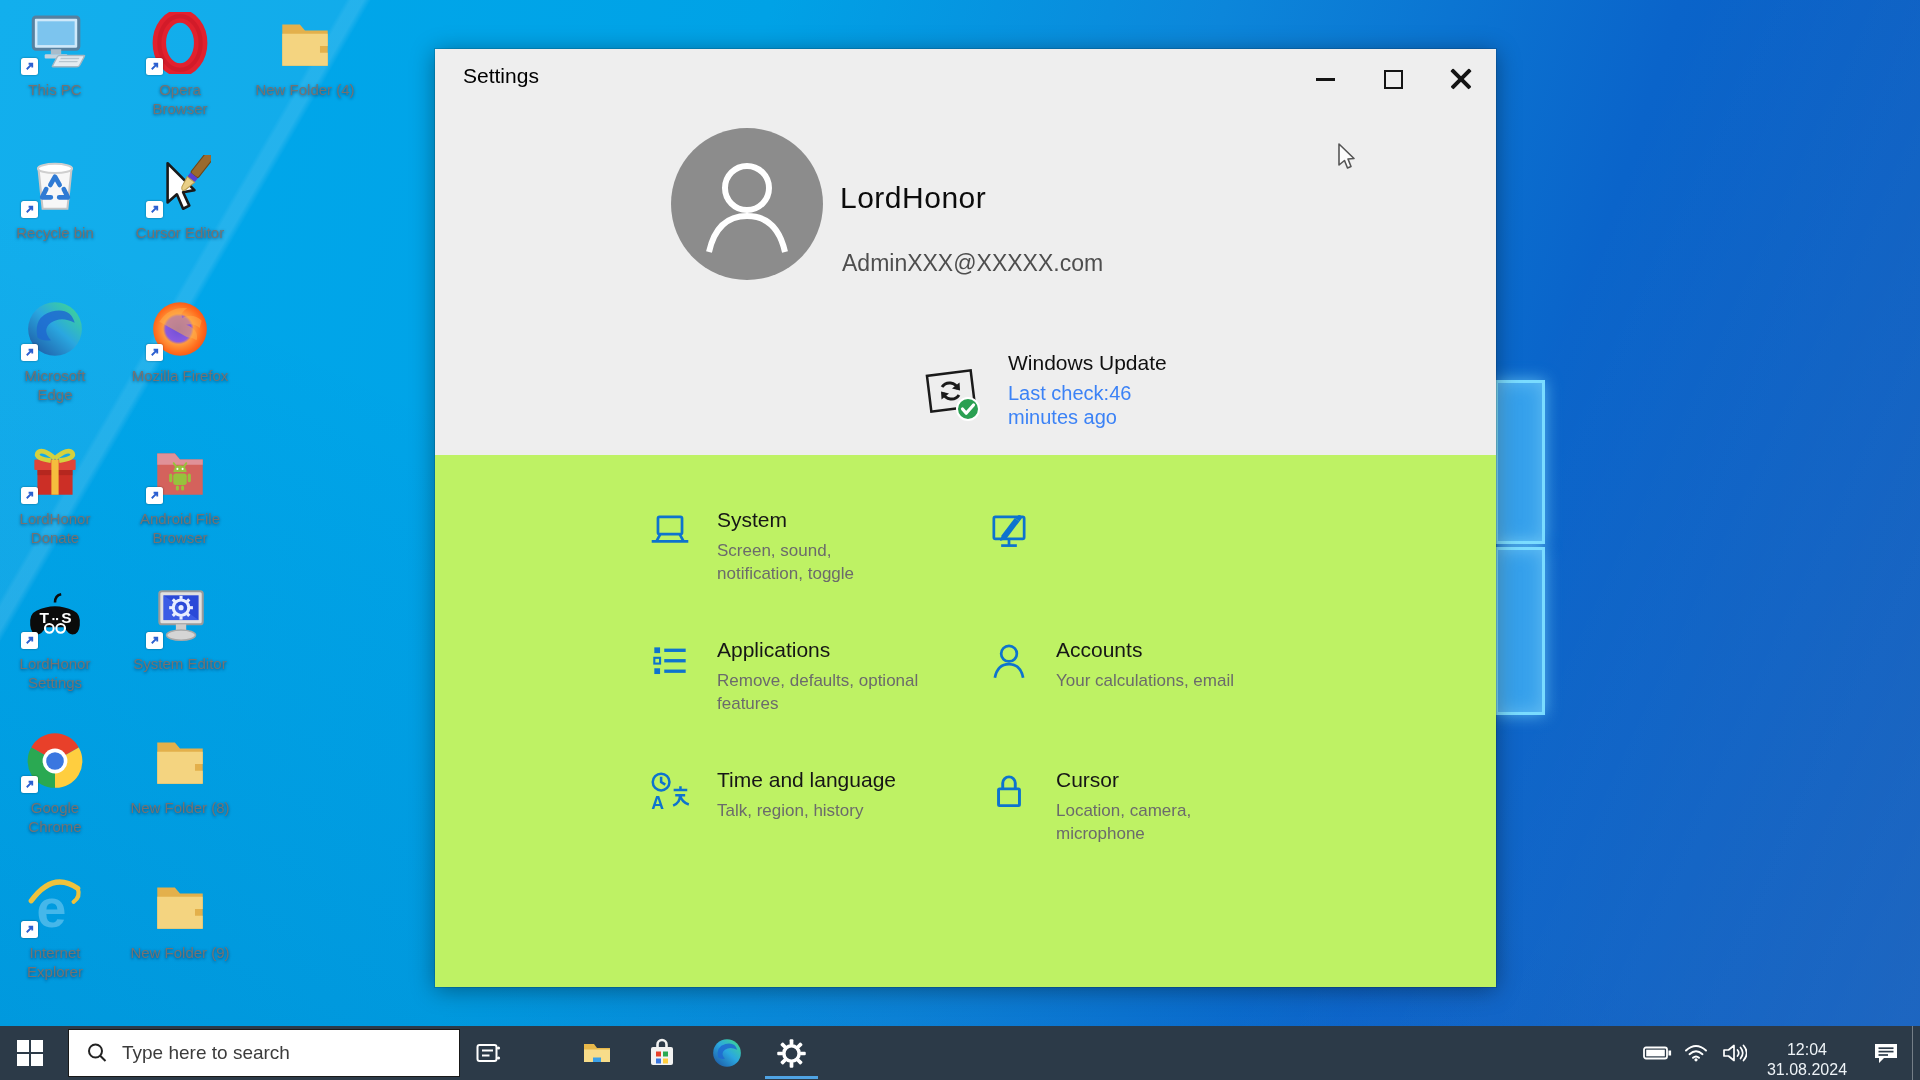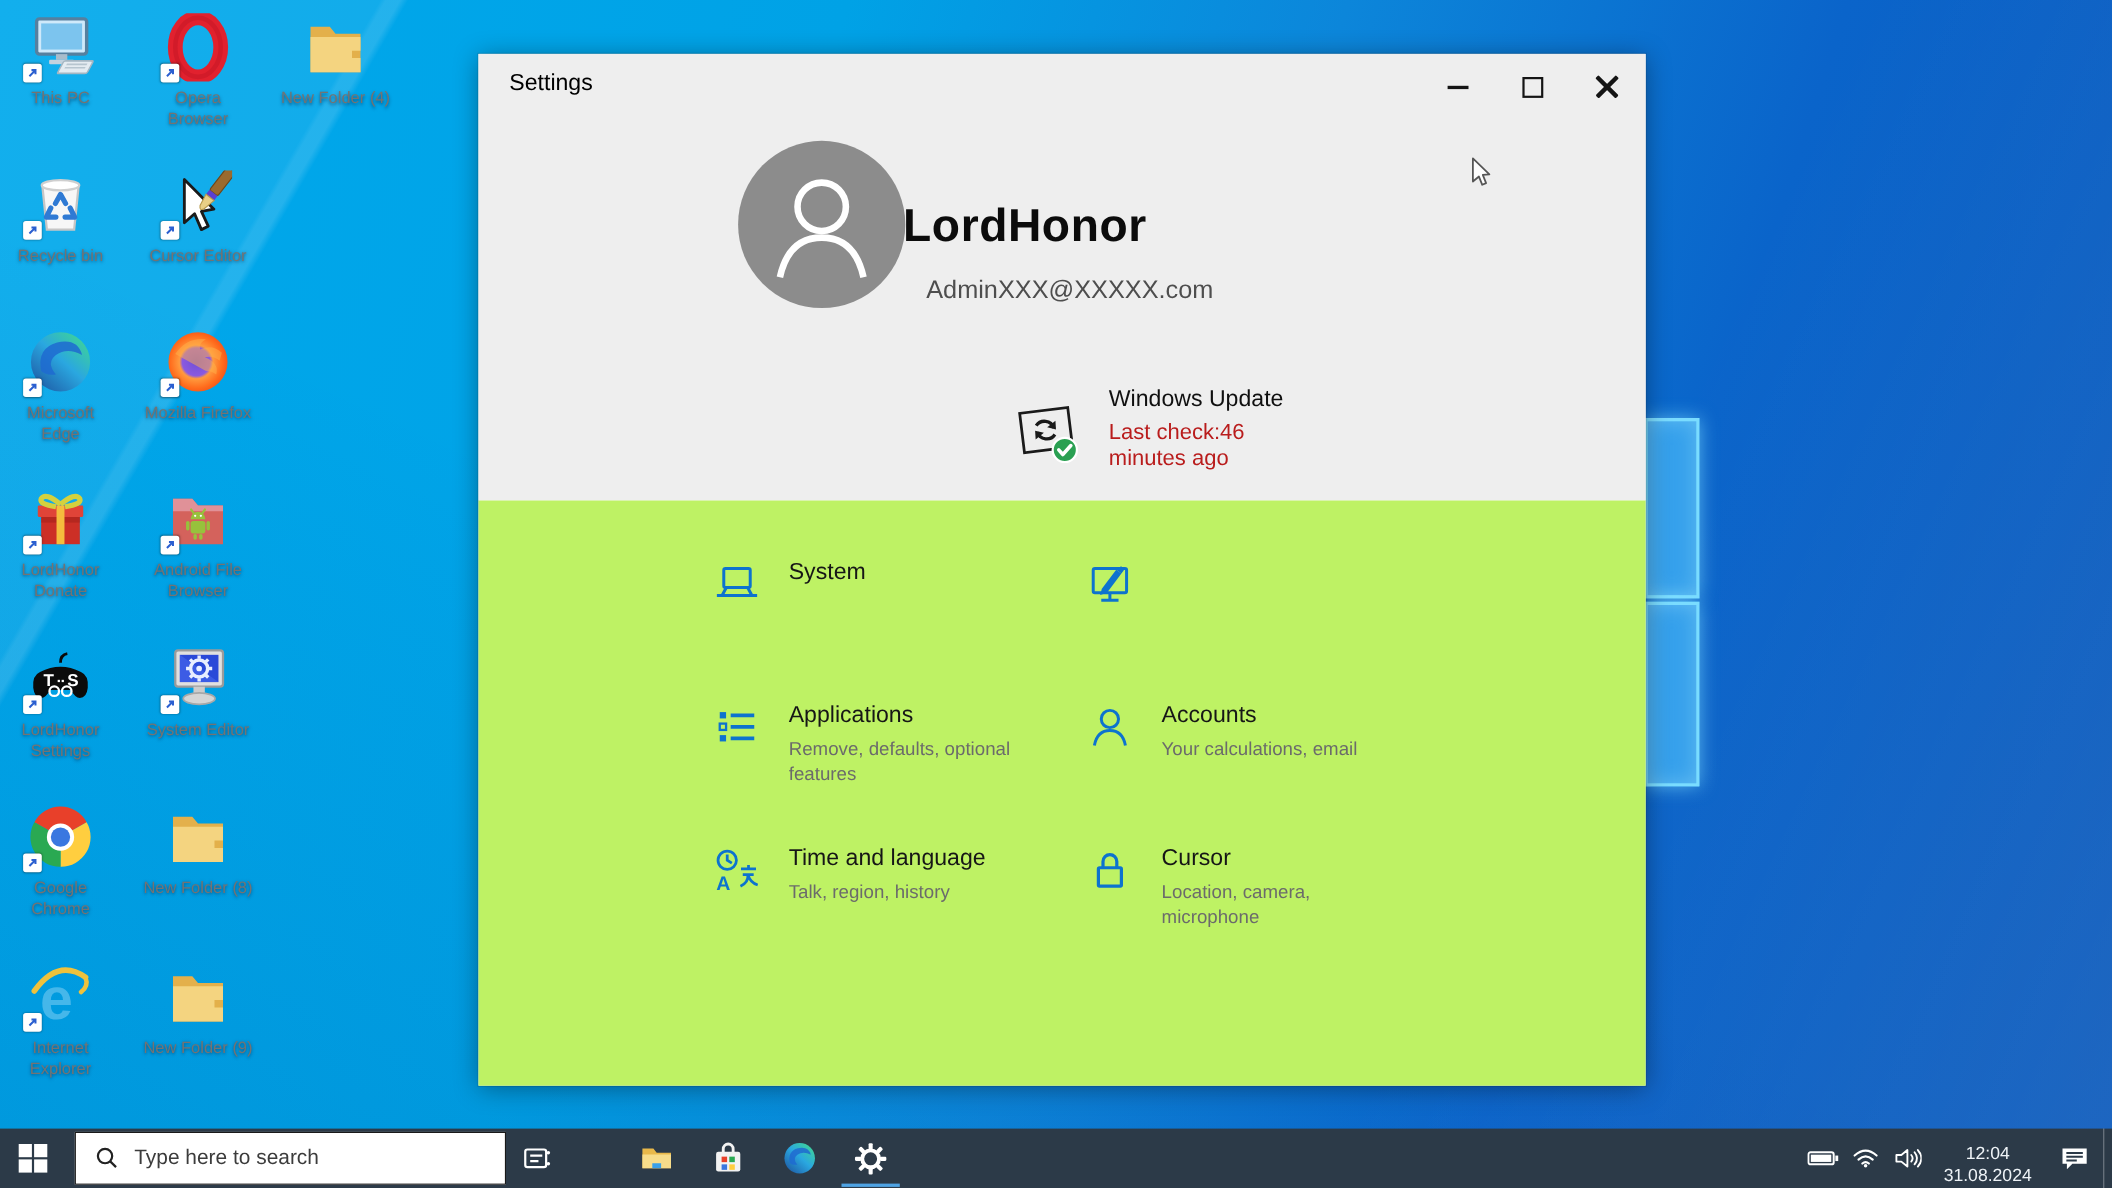--- a/index.html
+++ b/index.html
@@ -58,27 +58,27 @@
   .wc-close i, .wc-close i::after{
     content:"";display:block;width:26px;height:3.6px;background:#141414;border-radius:1px;
     transform:rotate(45deg);
   }
   .wc-close i::after{transform:rotate(-90deg);}
   .avatar{
     position:absolute;left:236px;top:79px;width:152px;height:152px;border-radius:50%;
     background:#8c8c8c;overflow:hidden;
   }
   .avatar svg{width:100%;height:100%;display:block;}
-  .user-name{position:absolute;left:386px;top:132px;font-size:42px;font-weight:bold;color:#0c0c0c;letter-spacing:.5px;}
+  .user-name{position:absolute;left:405px;top:132px;font-size:30px;font-weight:normal;color:#0c0c0c;letter-spacing:.5px;}
   .user-email{position:absolute;left:407px;top:201px;font-size:23px;color:#4e4e4e;}
   .update-block{position:absolute;left:486px;top:298px;width:300px;height:100px;}
   .update-icon{position:absolute;left:0;top:16px;width:68px;height:62px;}
   .update-icon svg{width:100%;height:100%;display:block;}
   .update-title{position:absolute;left:87px;top:4px;font-size:21px;color:#101010;}
-  .update-status{position:absolute;left:87px;top:34px;width:162px;font-size:20px;line-height:24px;color:#b91c1c;}
+  .update-status{position:absolute;left:87px;top:34px;width:162px;font-size:20px;line-height:24px;color:#3b82f6;}
 
   .win-content{position:absolute;left:0;top:406px;right:0;bottom:0;background:#bef264;}
   .cat{position:absolute;display:flex;gap:24px;cursor:default;}
   .cat-icon{width:46px;height:46px;flex:none;margin-top:2px;}
   .cat-icon svg{width:100%;height:100%;display:block;}
   .cat-title{font-size:21px;color:#161616;margin:1px 0 7px;}
   .cat-sub{font-size:17px;line-height:23px;color:#6b6b6b;max-width:205px;}
   .cat-c1{left:212px;} .cat-c2{left:551px;}
   .cat-r1{top:52px;} .cat-r2{top:182px;} .cat-r3{top:312px;} .cat-r4{top:442px;}
 
@@ -462,20 +462,21 @@
     <div class="cat cat-c1 cat-r1">
       <div class="cat-icon">
         <svg viewBox="0 0 44 44" fill="none" stroke="#0d73ce" stroke-width="2.6" stroke-linejoin="round">
           <rect x="10.5" y="7.5" width="23" height="16.5" rx="1.5"></rect>
           <path d="M4.5 31 h35"></path>
           <path d="M9 31 l3.5 -6.5 M35 31 l-3.5 -6.5"></path>
         </svg>
       </div>
       <div class="cat-text">
         <div class="cat-title">System</div>
+        <div class="cat-sub">Screen, sound, notification, toggle</div>
       </div>
     </div>
 
     <div class="cat cat-c2 cat-r1">
       <div class="cat-icon">
         <svg viewBox="0 0 44 44">
           <g fill="none" stroke="#0d73ce" stroke-width="2.6" stroke-linejoin="round">
             <rect x="7.5" y="7.5" width="29" height="21" rx="1.5"></rect>
             <line x1="22" y1="28.5" x2="22" y2="35"></line>
             <line x1="14.5" y1="35" x2="29.5" y2="35"></line>

